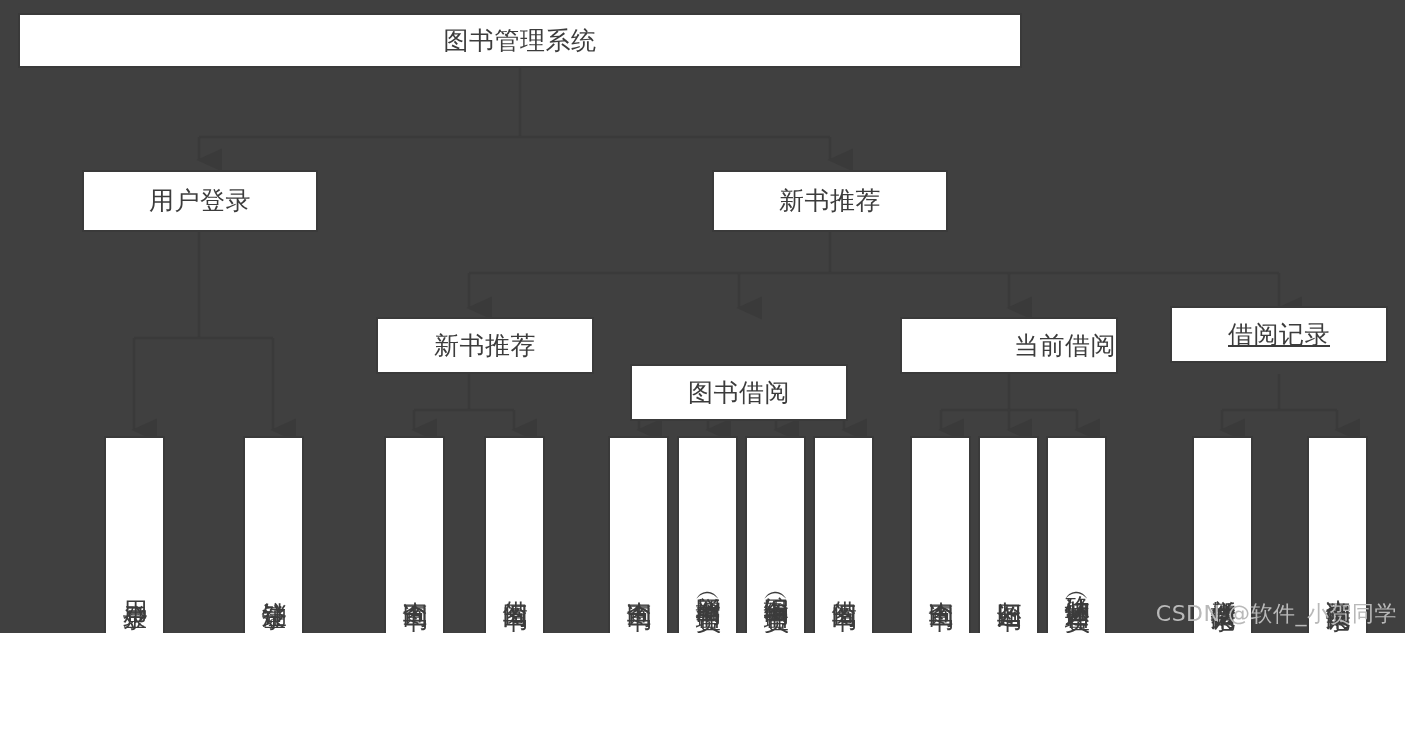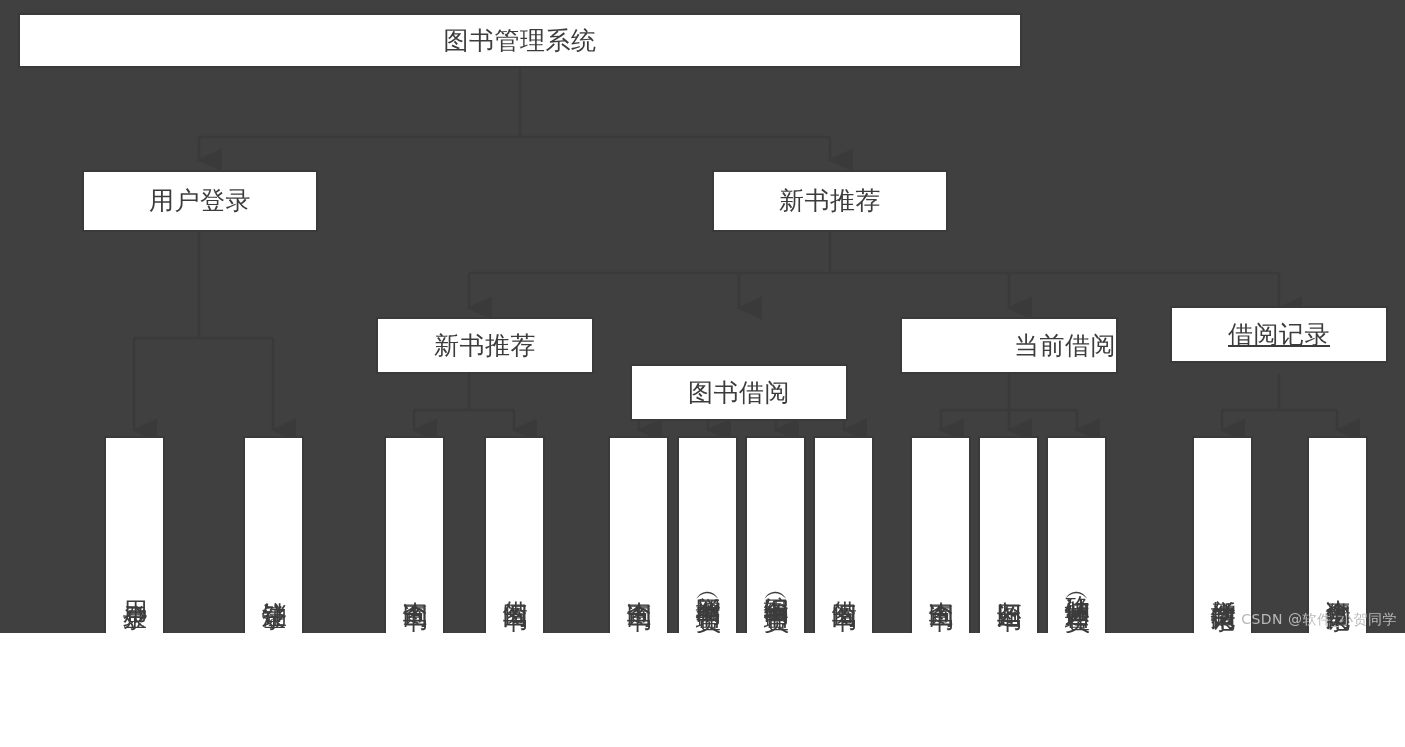--- a/index.html
+++ b/index.html
@@ -61,21 +61,21 @@
     text-orientation: upright;
     font-size: 25px;
     line-height: 1.05;
     letter-spacing: 2px;
     max-height: 100%;
   }
   .watermark {
     position: absolute;
     right: 8px;
     bottom: 4px;
-    font-size: 14px;
+    font-size: 22px;
     color: #b9b9b9;
     white-space: nowrap;
     letter-spacing: 0.5px;
   }
 </style>
 </head>
 <body>
 
 <div id="canvas">
 

